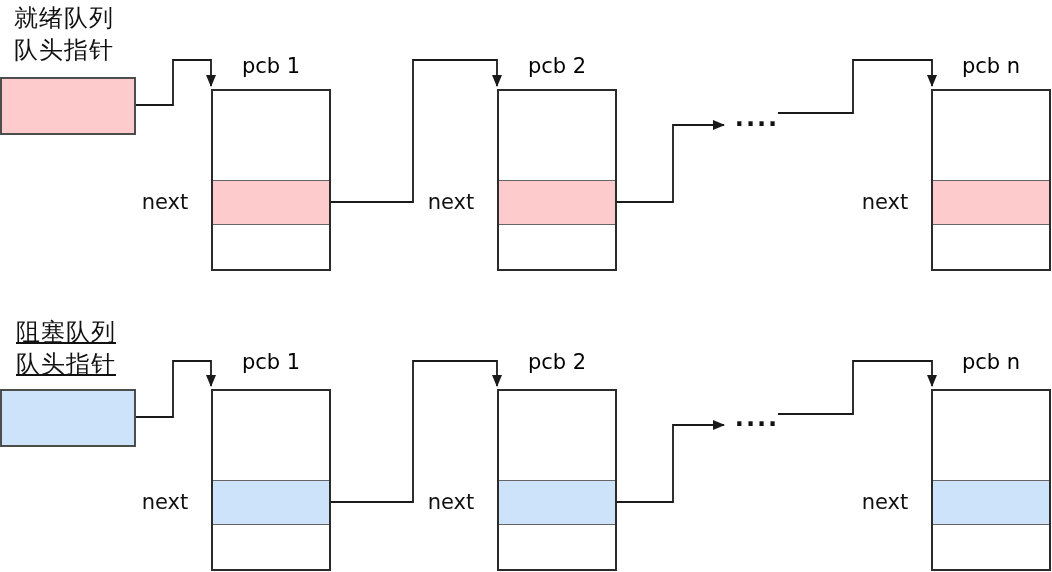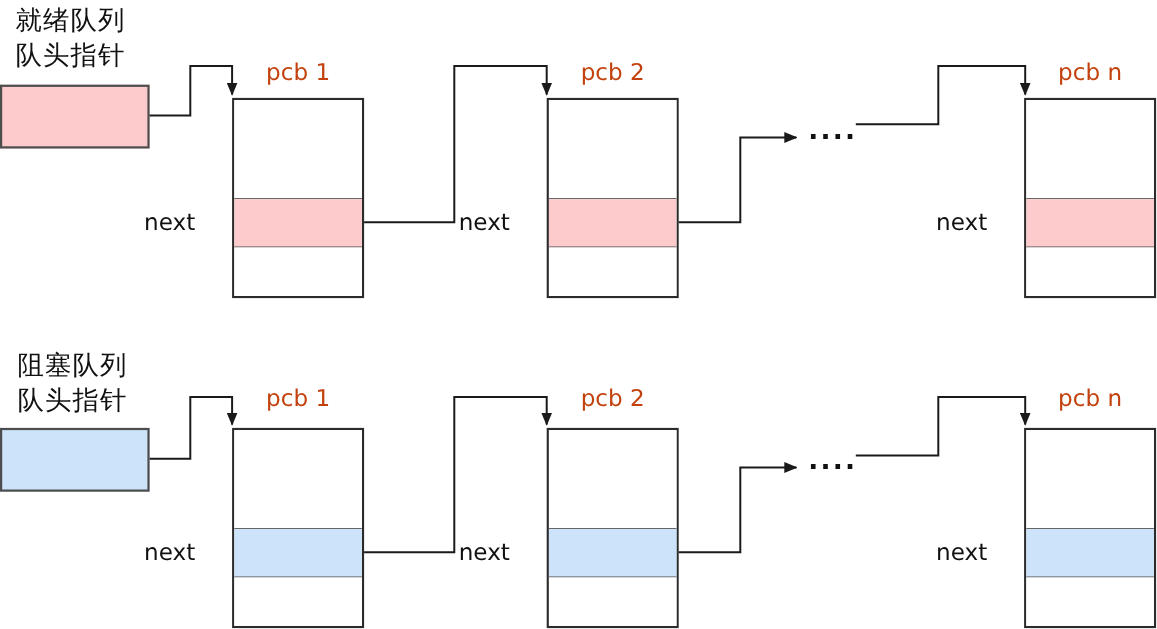--- a/index.html
+++ b/index.html
@@ -29,21 +29,21 @@
     border: 2px solid var(--head-border, #4d4d4d);
   }
   .head-box.ready   { background: var(--ready-fill, #fdcbcb); }
   .head-box.blocked { background: var(--blocked-fill, #cce3fa); }
   .pcb-title {
     position: absolute;
     width: 120px;
     text-align: center;
     font-size: 21px;
     line-height: 24px;
-    color: #c2410c;
+    color: #000000;
   }
   .pcb-box {
     position: absolute;
     width: 120px;
     height: 182px;
     box-sizing: border-box;
     border: 2px solid var(--box-border, #2b2b2b);
     background: #ffffff;
     display: flex;
     flex-direction: column;
@@ -56,21 +56,21 @@
   .sec-next {
     height: 43px;
     border-bottom: 1px solid var(--inner-border, #666666);
   }
   .sec-next.ready   { background: var(--ready-fill, #fdcbcb); }
   .sec-next.blocked { background: var(--blocked-fill, #cce3fa); }
   .sec-bottom { flex: 1; background: #ffffff; }
   .next-label {
     position: absolute;
     width: 68px;
-    text-align: left;
+    text-align: center;
     font-size: 21px;
     line-height: 26px;
     color: #111111;
   }
   .ellipsis {
     position: absolute;
     width: 46px;
     text-align: center;
     font-size: 24px;
     line-height: 24px;
@@ -130,21 +130,21 @@
       <div class="next-label" style="left:851px; top:189px;">next</div>
       <div class="pcb-box" style="left:931px; top:89px;">
         <div class="sec-top"></div>
         <div class="sec-next ready"></div>
         <div class="sec-bottom"></div>
       </div>
     </div>
   </div>
 
   <div>
-    <div class="q-label" style="left:16px; top:316px;">阻塞队列
+    <div class="q-label" style="left:16px; top:316px;text-decoration:underline;">阻塞队列
 队头指针</div>
 
     <div class="head-box blocked" style="left:0px; top:389px;"></div>
 
     <div>
       <div class="pcb-title" style="left:211px; top:350px;">pcb 1</div>
       <div class="next-label" style="left:131px; top:489px;">next</div>
       <div class="pcb-box" style="left:211px; top:389px;">
         <div class="sec-top"></div>
         <div class="sec-next blocked"></div>

